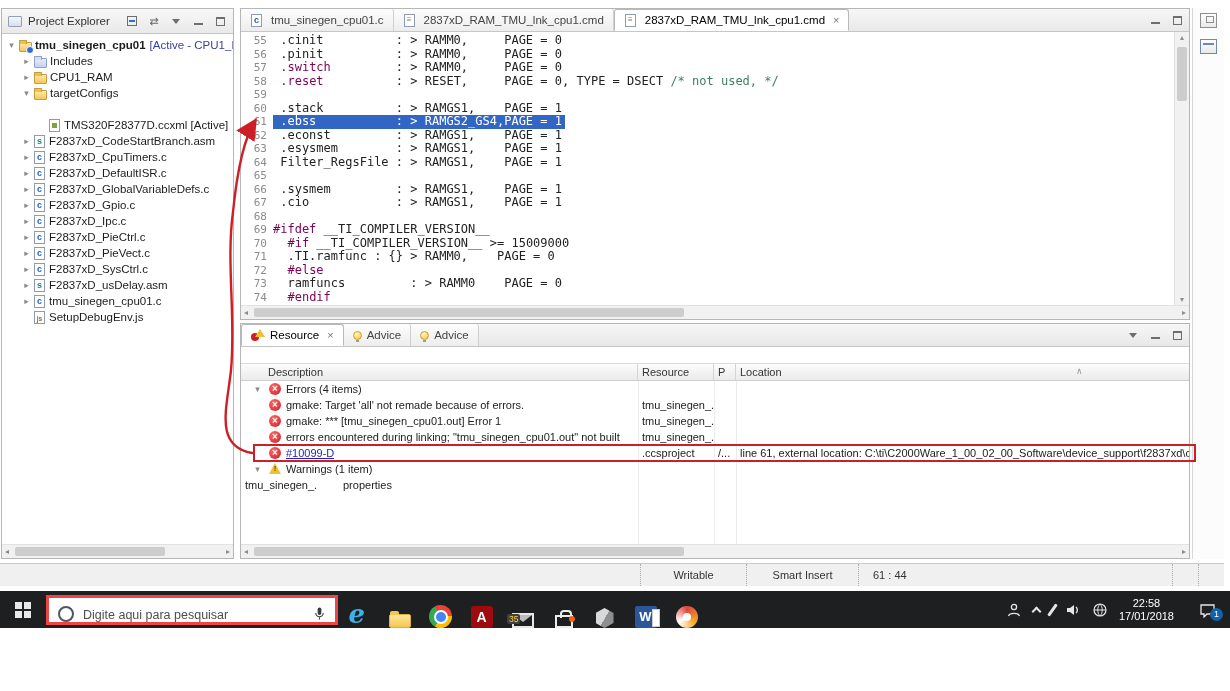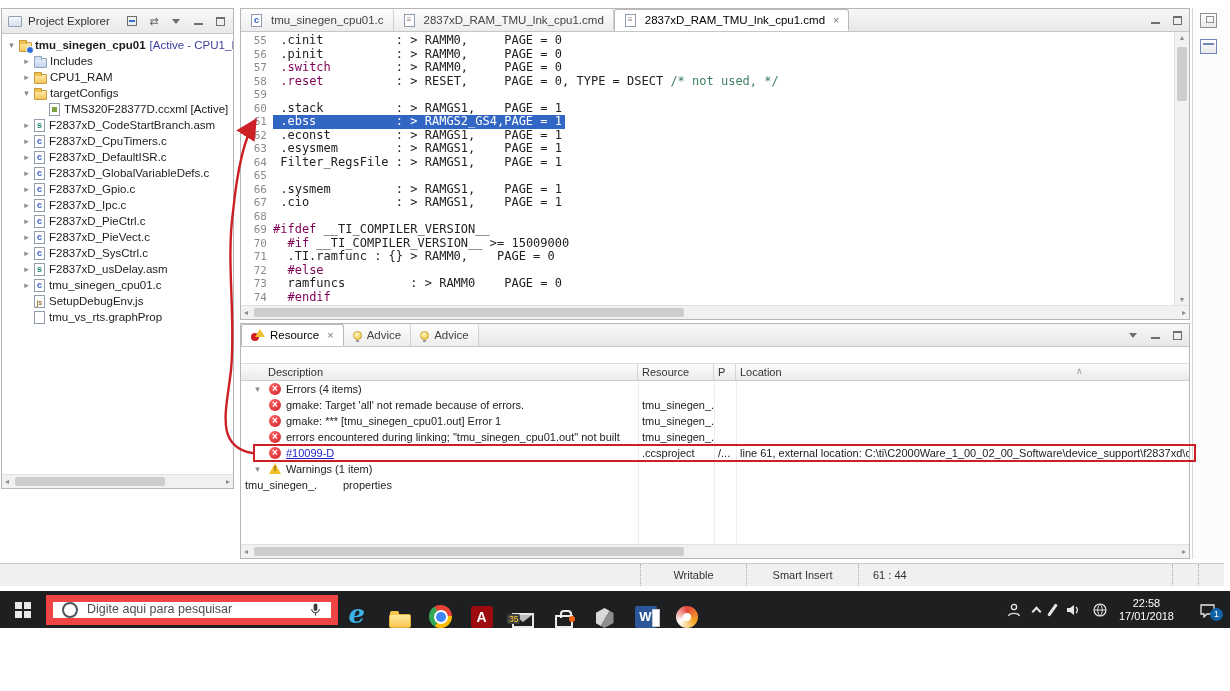--- a/index.html
+++ b/index.html
@@ -1,21 +1,21 @@
 <!DOCTYPE html>
 <html><head>
 <meta charset="utf-8">
 <style>
   *{box-sizing:border-box;margin:0;padding:0}
   html,body{background:#fff}
   body{width:1230px;height:691px;font-family:"Liberation Sans",sans-serif;font-size:12px;color:#222;overflow:hidden}
   .screen{position:relative;width:1230px;height:691px;background:#fff;overflow:hidden}
 
   
-  .explorer{position:absolute;left:1px;top:8px;width:233px;height:481px;border:1px solid #b6b6b6;background:#fff;display:flex;flex-direction:column}
+  .explorer{position:absolute;left:1px;top:8px;width:233px;height:551px;border:1px solid #b6b6b6;background:#fff;display:flex;flex-direction:column}
   .main{position:absolute;left:240px;top:8px;width:950px;height:551px;display:flex;flex-direction:column}
   .right-strip{position:absolute;left:1192px;top:8px;width:32px;height:551px;border-left:1px solid #d8d8d8;display:flex;flex-direction:column;align-items:center;padding-top:5px;gap:11px;background:#fcfcfc}
 
   .panel-head{height:25px;display:flex;align-items:center;gap:6px;padding:0 6px;background:linear-gradient(#f8f8f8,#e9e9e9);border-bottom:1px solid #c6c6c6;font-size:11.5px;color:#333}
   .pe-icon{width:14px;height:11px;border:1px solid #90a0b5;background:linear-gradient(#f4f7fb,#d7e0ee);border-radius:1px;flex:none}
   .pe-title{flex:1;overflow:hidden;white-space:nowrap}
   .pe-tools,.bar-tools{display:flex;align-items:center;gap:8px}
   .ti{width:14px;height:14px;display:inline-flex;align-items:center;justify-content:center;flex:none;cursor:default}
   .ic-colall{width:10px;height:10px;border:1px solid #6e6e6e;position:relative}
   .ic-colall::after{content:'';position:absolute;left:1px;right:1px;top:3px;border-top:2px solid #2f6fd0}
@@ -119,21 +119,21 @@
   .sb-cell{display:flex;align-items:center;padding:0 6px;border-left:1px dotted #ababab;flex:none;justify-content:center}
   .sb-w{width:106px}.sb-i{width:112px}.sb-c{width:108px;justify-content:flex-start;padding-left:14px}
   .sb-flex{flex:1}
   .sb-sep{width:26px;border-left:1px dotted #ababab;flex:none}
 
   
   .taskbar{position:absolute;left:0;top:591px;width:1230px;height:37px;background:#1d1f21;display:flex;align-items:center;color:#fff}
   .tb-start{width:46px;height:100%;display:flex;align-items:center;justify-content:center;flex:none}
   .win-logo{display:grid;grid-template-columns:7px 7px;grid-template-rows:7px 7px;gap:2px}
   .win-logo i{background:#e8e8e8;display:block}
-  .tb-search{width:292px;height:30px;background:#fff;display:flex;align-items:flex-start;padding:0 9px;gap:9px;flex:none;border:7px solid #ef4444}
+  .tb-search{width:292px;height:30px;background:#fff;display:flex;align-items:flex-end;padding:0 9px;gap:9px;flex:none;border:3px solid #ef4444}
   .cortana{width:16px;height:16px;border:2.5px solid #4c5760;border-radius:50%;flex:none}
   .tb-search-text{color:#4e4e4e;font-size:12.5px;flex:1;white-space:nowrap;overflow:hidden}
   .tb-apps{display:flex;height:100%}
   .tb-app{width:41px;height:100%;display:flex;align-items:flex-end;justify-content:center;position:relative}
   .app{display:block;position:relative}
   .app-edge{width:20px;height:27px}
   .app-edge::after{content:'e';font:italic bold 26px "DejaVu Serif",serif;color:#3cb3e6;line-height:27px}
   .app-file-explorer{width:22px;height:14px;background:linear-gradient(#ffe9a0,#f7c54e);border:1px solid #e3ad3a;border-radius:2px;margin-top:3px}
   .app-file-explorer::before{content:'';position:absolute;top:-4px;left:0;width:9px;height:4px;background:#f7c54e;border-radius:2px 2px 0 0}
   .app-chrome{width:23px;height:23px;border-radius:50%;background:conic-gradient(from -30deg,#ea4335 0 33%,#fbbc05 33% 66%,#34a853 66% 100%)}
@@ -202,21 +202,21 @@
         <div class="tree-row" style="padding-left: 18px;">
           <span class="tree-arrow">▸</span>
           <span class="fic fic-folder"></span>
           <span class="tree-label">CPU1_RAM</span>
         </div>
         <div class="tree-row" style="padding-left: 18px;">
           <span class="tree-arrow">▾</span>
           <span class="fic fic-folder"></span>
           <span class="tree-label">targetConfigs</span>
         </div>
-        <div class="tree-row" style="padding-left: 33px;">
+        <div class="tree-row" style="padding-left: 33px; margin-top: 16px;">
           <span class="tree-arrow"></span>
           <span class="fic doc fic-ccxml"></span>
           <span class="tree-label">TMS320F28377D.ccxml [Active]</span>
         </div>
         <div class="tree-row" style="padding-left: 18px;">
           <span class="tree-arrow">▸</span>
           <span class="fic doc fic-asm">
             <i class="fl fl-asm">s</i>
           </span>
           <span class="tree-label">F2837xD_CodeStartBranch.asm</span>
@@ -290,25 +290,20 @@
             <i class="fl fl-cfile">c</i>
           </span>
           <span class="tree-label">tmu_sinegen_cpu01.c</span>
         </div>
         <div class="tree-row" style="padding-left: 18px;">
           <span class="tree-arrow"></span>
           <span class="fic doc fic-jsfile">
             <i class="fl fl-jsfile">js</i>
           </span>
           <span class="tree-label">SetupDebugEnv.js</span>
-        </div>
-        <div class="tree-row" style="padding-left: 18px;">
-          <span class="tree-arrow"></span>
-          <span class="fic doc fic-file"></span>
-          <span class="tree-label">tmu_vs_rts.graphProp</span>
         </div>
       </div>
     <div class="hscroll">
       <span class="hthumb" style="left:13px;width:150px"></span>
     </div>
   </aside>
 
   <section class="main">
 
     <div class="editor-stack">

